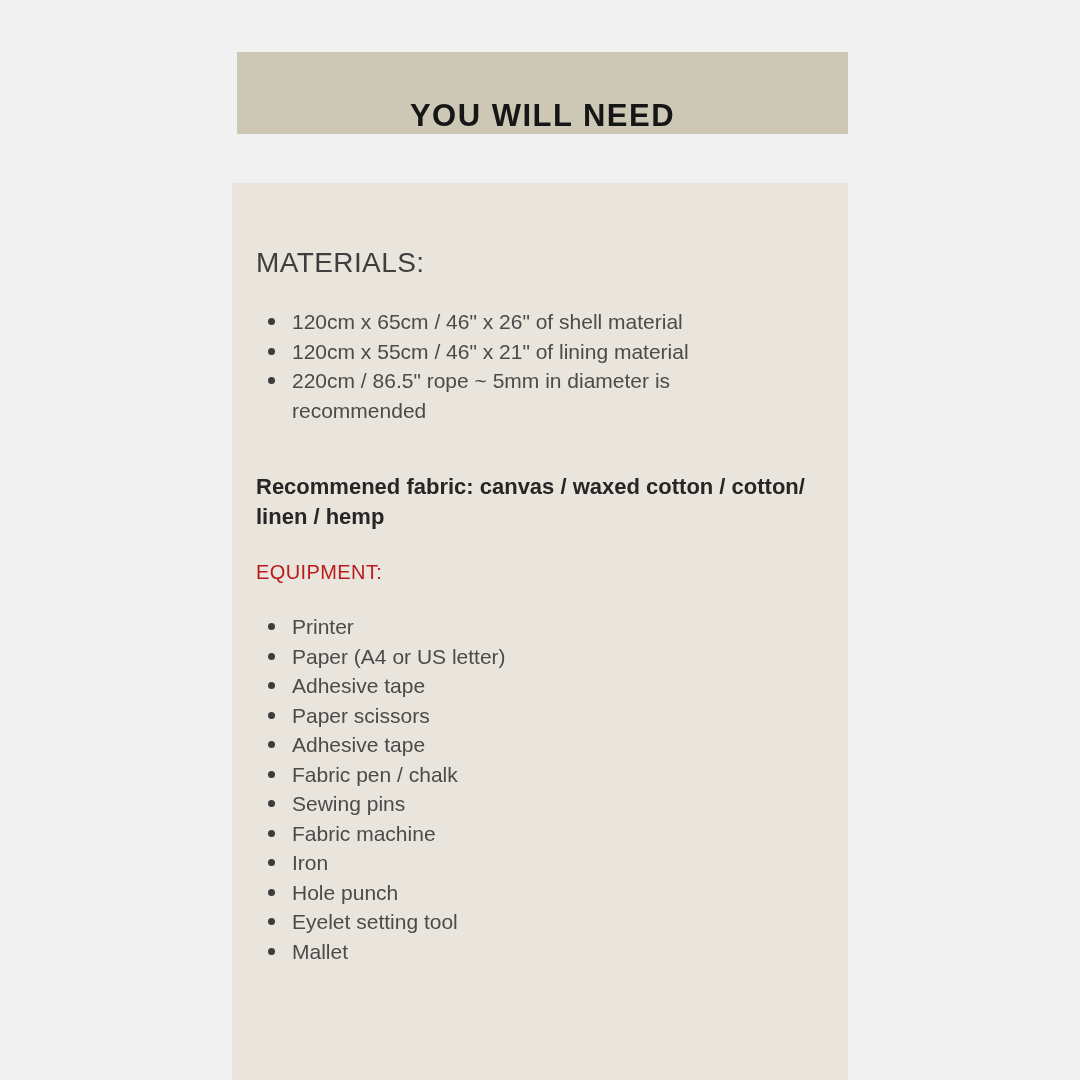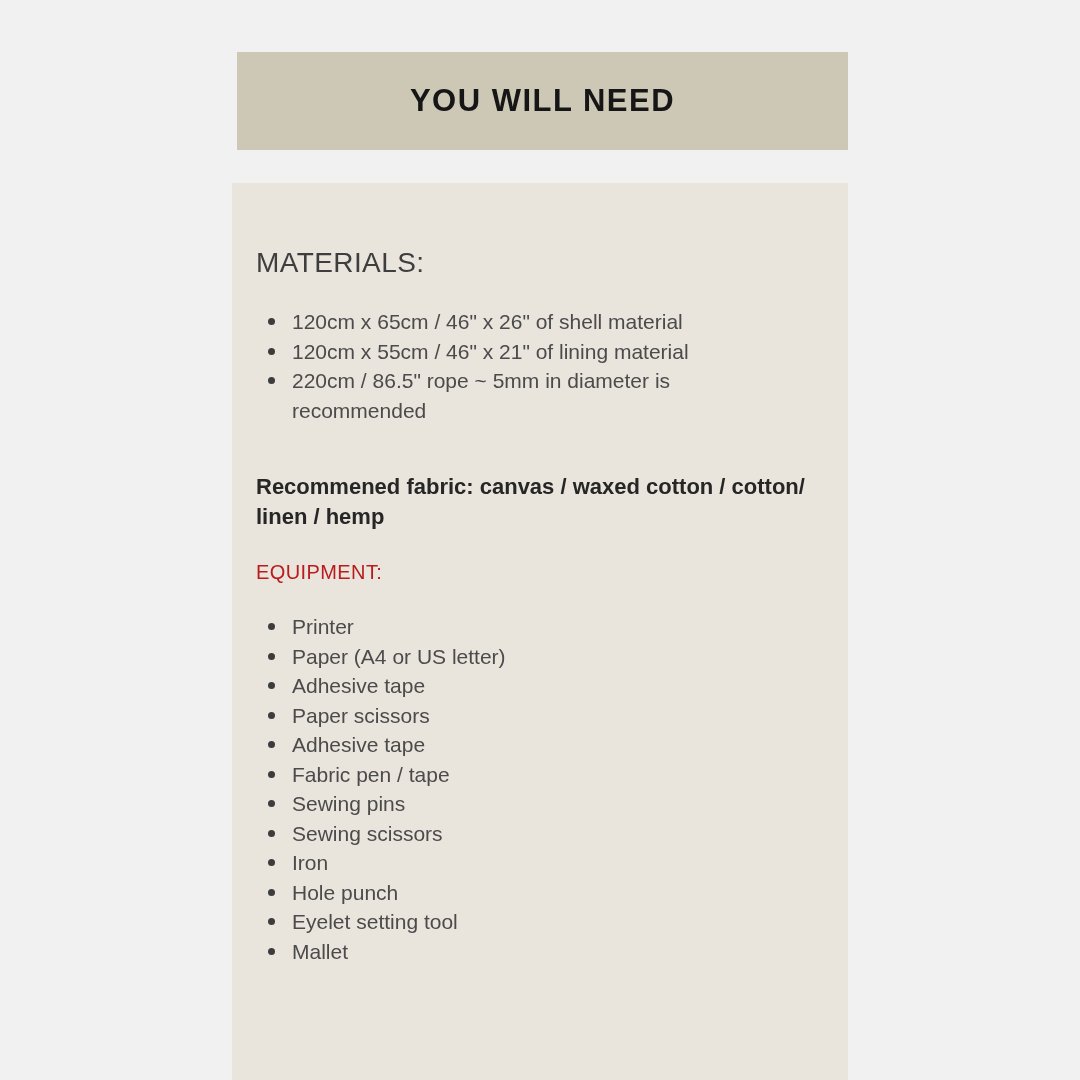--- a/index.html
+++ b/index.html
@@ -4,23 +4,23 @@
 <style>
   html, body { margin: 0; padding: 0; }
   body {
     width: 1080px; height: 1080px;
     position: relative; overflow: hidden;
     background: var(--bg, #f0f1f0);
     font-family: "Liberation Sans", sans-serif;
   }
   .banner {
     position: absolute; left: 237px; top: 52px;
-    width: 611px; height: 98px;
+    width: 611px; height: 82px;
     background: var(--banner, #cdc8b5);
-    display: flex; align-items: center; justify-content: center;
+    display: flex; align-items: flex-end; justify-content: center;
   }
   .banner h1 {
     margin: 0; font-size: 31px; font-weight: 700;
     letter-spacing: 1.5px; color: #161616;
   }
   .panel {
     position: absolute; left: 232px; top: 183px;
     width: 616px; height: 923px;
     background: var(--panel, #e9e4dc);
     box-sizing: border-box;
@@ -78,21 +78,21 @@
 linen / hemp</p>
 
   <h3>EQUIPMENT:</h3>
 
   <ul>
     <li>Printer</li>
     <li>Paper (A4 or US letter)</li>
     <li>Adhesive tape</li>
     <li>Paper scissors</li>
     <li>Adhesive tape</li>
-    <li>Fabric pen / tape</li>
+    <li>Fabric pen / chalk</li>
     <li>Sewing pins</li>
-    <li>Sewing scissors</li>
+    <li>Fabric machine</li>
     <li>Iron</li>
     <li>Hole punch</li>
     <li>Eyelet setting tool</li>
     <li>Mallet</li>
   </ul>
 </div>
 
 </body></html>

